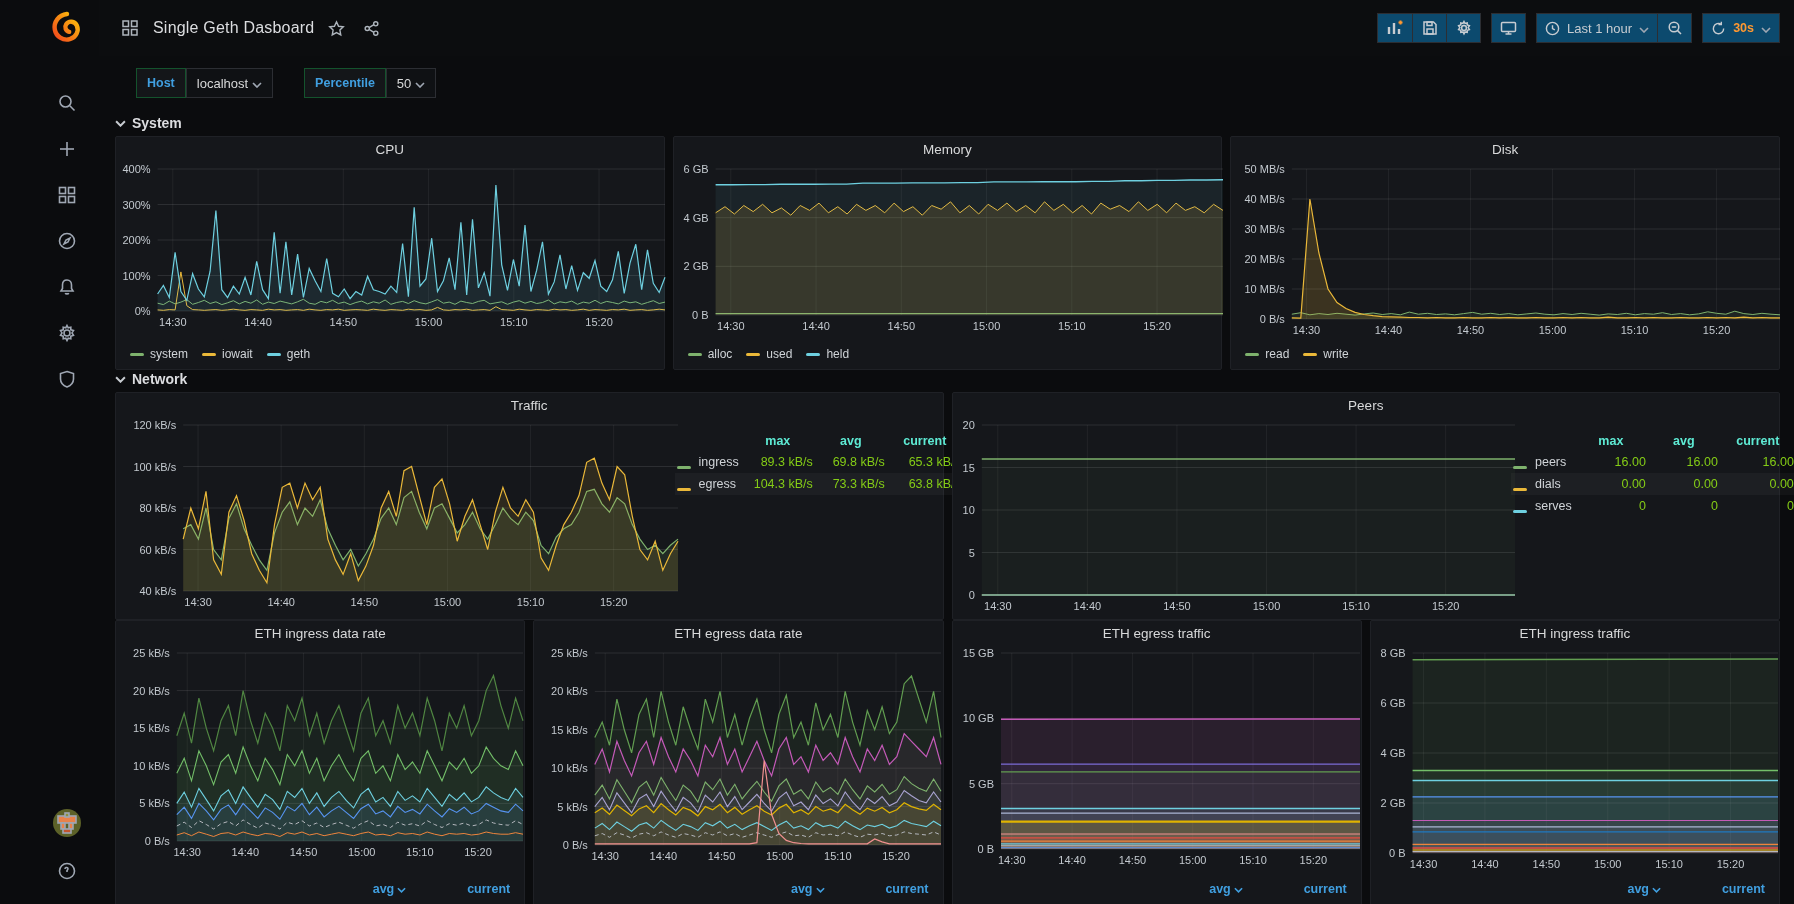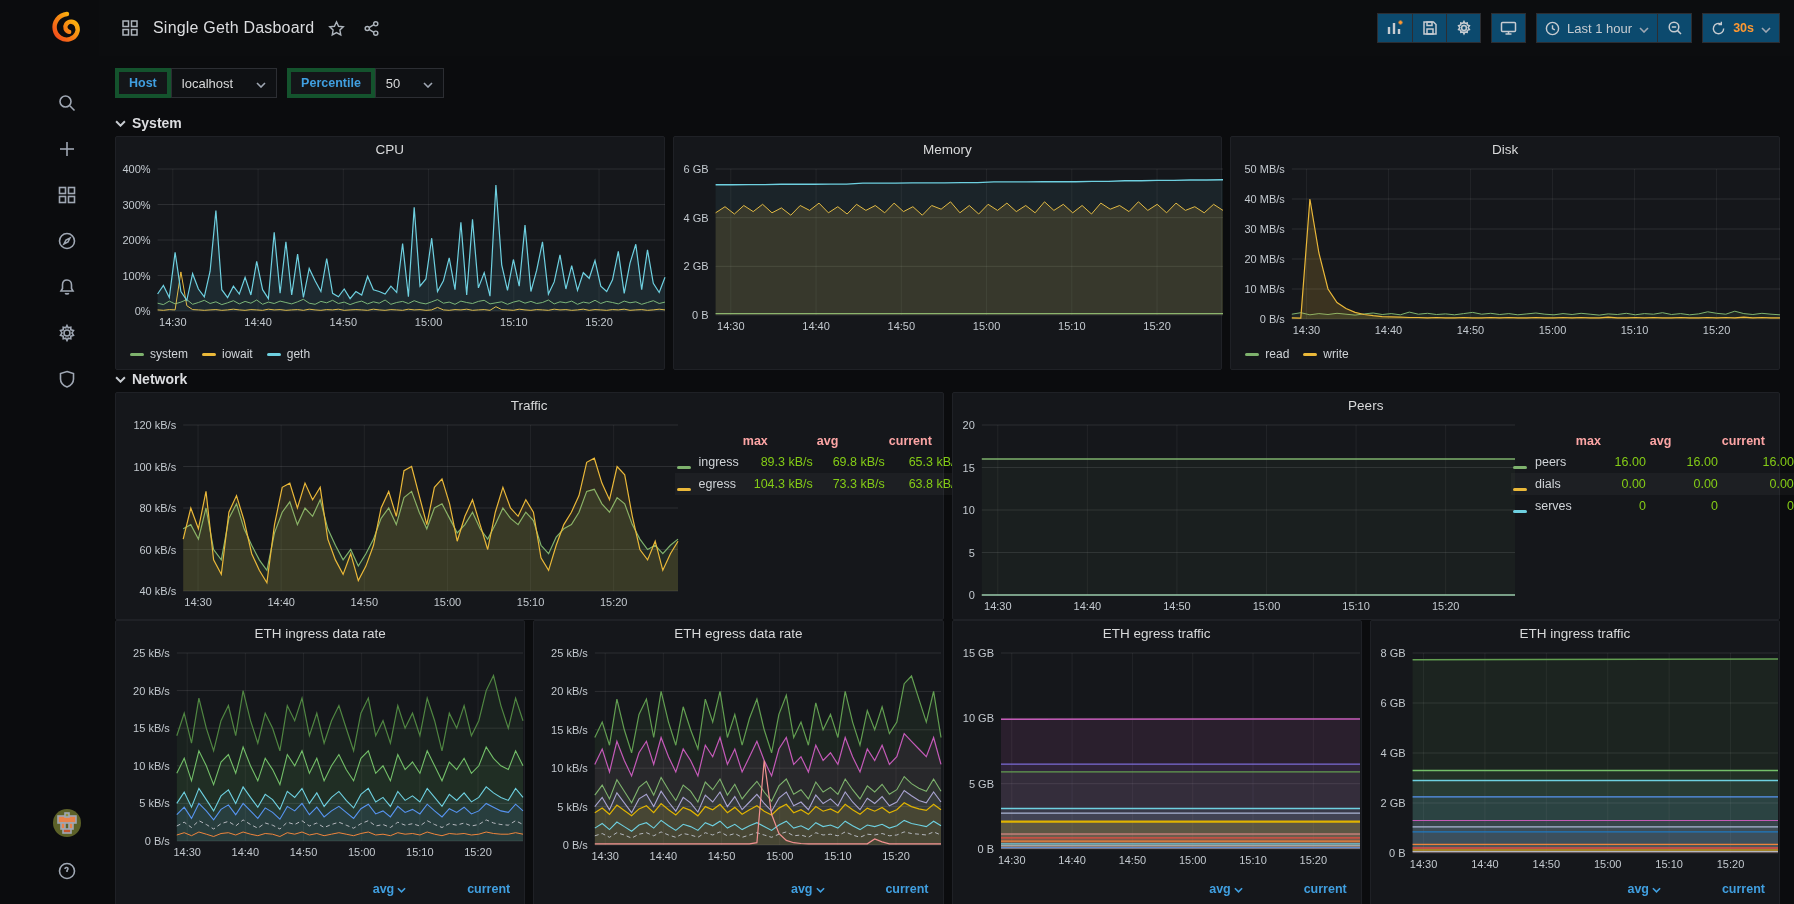--- a/index.html
+++ b/index.html
@@ -27,22 +27,22 @@
   .tb-btn { height:30px; min-width:34px; padding:0 8px; background:#0c4a6e; border:1px solid #2c2e33;
     display:flex; align-items:center; justify-content:center; gap:7px; cursor:pointer; color:#c7ccd1; font-size:13px; }
   .btn-group .tb-btn + .tb-btn { border-left:none; }
   .tb-btn svg { stroke:#c7ccd1; fill:none; stroke-width:1.5; }
   .accent { color:#ff9830; font-weight:bold; font-size:12.5px; }
 
   
   .submenu { display:flex; align-items:center; gap:10px; padding:12px 14px 10px 16px; }
   .chip-pair { display:flex; }
   .chip-label { height:30px; padding:0 10px; display:flex; align-items:center; background:#141619;
-    color:#409fe0; font-size:12.5px; font-weight:bold; border:4px solid #14532d; cursor:pointer; }
-  .chip-value { height:30px; padding:0 10px; display:flex; align-items:center; gap:23px; background:#0f1114;
+    color:#409fe0; font-size:12.5px; font-weight:bold; border:1px solid #14532d; cursor:pointer;margin-left:21px; }
+  .chip-value { height:30px; padding:0 10px; display:flex; align-items:center; gap:4px; background:#0f1114;
     border:1px solid #2c2e33; color:#d8d9da; font-size:13px; cursor:pointer; }
   .chev svg { stroke:#9fa7b3; fill:none; stroke-width:1.6; }
 
   
   .dash { flex:1; padding:2px 14px 0 16px; overflow:hidden; }
   .row-header { display:flex; align-items:center; gap:6px; height:26px; cursor:pointer; }
   .row-header .rh-label { font-size:14px; font-weight:bold; color:#dcdde0; }
   .row-header svg { stroke:#c7ccd1; fill:none; stroke-width:1.8; }
   .grid { display:grid; gap:8px; margin-bottom:8px; }
   .row1 { grid-template-columns:repeat(3,1fr); height:222px; }
@@ -54,21 +54,21 @@
   .panel-body { flex:1; display:flex; min-height:0; }
   .chart { flex:1; min-width:0; min-height:0; cursor:crosshair; }
   .chart svg text { fill:#c3c9cf; font-family:"Liberation Sans",sans-serif; font-size:11px; }
 
   .legend-inline { height:26px; display:flex; align-items:center; gap:14px; padding:0 10px 4px 14px; flex-shrink:0; }
   .li-item { display:flex; align-items:center; gap:6px; font-size:12px; color:#d0d4d8; cursor:pointer; }
   .swatch { width:14px; height:3px; border-radius:2px; display:inline-block; }
 
   .legend-side { width:272px; flex-shrink:0; padding:14px 14px 0 4px; font-size:12.5px; }
   .ls-grid { display:grid; grid-template-columns:1fr 74px 72px 76px; row-gap:0; }
-  .ls-head { color:#fca5a5; font-weight:bold; text-align:left; padding:3px 2px; cursor:pointer; }
+  .ls-head { color:#5eead4; font-weight:bold; text-align:center; padding:3px 2px; cursor:pointer; }
   .ls-cell { text-align:right; padding:4px 2px; color:#84cc16; }
   .ls-name { display:flex; align-items:flex-end; gap:8px; padding:4px 2px; color:#d0d4d8; cursor:pointer; }
   .ls-row-bg { background:rgba(255,255,255,0.035); }
 
   .legend-bottom { flex-shrink:0; padding:2px 12px 6px 12px; font-size:12.5px; }
   .lb-grid { display:grid; grid-template-columns:1fr 118px 104px; }
   .lb-head { color:#409fe0; font-weight:bold; text-align:right; padding:3px 2px; cursor:pointer; }
   .lb-name { display:flex; align-items:center; gap:7px; padding:5px 2px; color:#d0d4d8; cursor:pointer;
     white-space:nowrap; overflow:hidden; }
   .lb-cell { text-align:right; padding:5px 2px; color:#d8d9da; }
@@ -358,20 +358,34 @@
                 <text x="397.79480000000007" y="169" text-anchor="middle">15:10</text>
                 <line x1="483.03800000000007" y1="8" x2="483.03800000000007" y2="154" stroke="rgba(255,255,255,0.06)"></line>
                 <text x="483.03800000000007" y="169" text-anchor="middle">15:20</text>
                 <polygon points="41.6,154 41.6,152.5 549.0,152.5 549,154" fill="#7EB26D" fill-opacity="0.15"></polygon>
                 <polyline points="41.6,152.5 549.0,152.5" fill="none" stroke="#7EB26D" stroke-width="1.2"></polyline>
                 <polygon points="41.6,154 41.6,51.8 51.0,45.7 60.4,53.0 69.8,44.5 79.2,50.6 88.6,43.3 98.0,51.8 107.4,46.9 116.8,54.2 126.2,44.5 135.6,49.4 145.0,42.1 154.4,51.8 163.8,45.7 173.1,53.0 182.5,43.3 191.9,49.4 201.3,44.5 210.7,51.8 220.1,42.1 229.5,50.6 238.9,45.7 248.3,54.2 257.7,44.5 267.1,48.2 276.5,40.8 285.9,51.8 295.3,44.5 304.7,53.0 314.1,43.3 323.5,49.4 332.9,42.1 342.3,50.6 351.7,44.5 361.1,51.8 370.5,40.8 379.9,49.4 389.3,43.3 398.7,51.8 408.1,44.5 417.5,53.0 426.8,42.1 436.2,48.2 445.6,44.5 455.0,50.6 464.4,40.8 473.8,49.4 483.2,43.3 492.6,51.8 502.0,42.1 511.4,49.4 520.8,45.7 530.2,51.8 539.6,43.3 549.0,49.4 549,154" fill="#EAB839" fill-opacity="0.14"></polygon>
                 <polyline points="41.6,51.8 51.0,45.7 60.4,53.0 69.8,44.5 79.2,50.6 88.6,43.3 98.0,51.8 107.4,46.9 116.8,54.2 126.2,44.5 135.6,49.4 145.0,42.1 154.4,51.8 163.8,45.7 173.1,53.0 182.5,43.3 191.9,49.4 201.3,44.5 210.7,51.8 220.1,42.1 229.5,50.6 238.9,45.7 248.3,54.2 257.7,44.5 267.1,48.2 276.5,40.8 285.9,51.8 295.3,44.5 304.7,53.0 314.1,43.3 323.5,49.4 332.9,42.1 342.3,50.6 351.7,44.5 361.1,51.8 370.5,40.8 379.9,49.4 389.3,43.3 398.7,51.8 408.1,44.5 417.5,53.0 426.8,42.1 436.2,48.2 445.6,44.5 455.0,50.6 464.4,40.8 473.8,49.4 483.2,43.3 492.6,51.8 502.0,42.1 511.4,49.4 520.8,45.7 530.2,51.8 539.6,43.3 549.0,49.4" fill="none" stroke="#EAB839" stroke-width="1"></polyline>
                 <polygon points="41.6,154 41.6,23.8 58.0,23.8 74.3,23.6 90.7,23.6 107.1,23.3 123.4,23.3 139.8,23.3 156.2,23.1 172.5,23.1 188.9,22.1 205.3,22.1 221.6,22.1 238.0,21.9 254.4,21.9 270.7,21.9 287.1,21.6 303.5,21.6 319.9,20.9 336.2,20.9 352.6,20.9 369.0,20.7 385.3,20.7 401.7,20.7 418.1,20.4 434.4,20.4 450.8,19.7 467.2,19.7 483.5,19.4 499.9,19.4 516.3,19.0 532.6,19.0 549.0,18.7 549,154" fill="#6ED0E0" fill-opacity="0.07"></polygon>
                 <polyline points="41.6,23.8 58.0,23.8 74.3,23.6 90.7,23.6 107.1,23.3 123.4,23.3 139.8,23.3 156.2,23.1 172.5,23.1 188.9,22.1 205.3,22.1 221.6,22.1 238.0,21.9 254.4,21.9 270.7,21.9 287.1,21.6 303.5,21.6 319.9,20.9 336.2,20.9 352.6,20.9 369.0,20.7 385.3,20.7 401.7,20.7 418.1,20.4 434.4,20.4 450.8,19.7 467.2,19.7 483.5,19.4 499.9,19.4 516.3,19.0 532.6,19.0 549.0,18.7" fill="none" stroke="#6ED0E0" stroke-width="1.4"></polyline>
               </svg></div>
+          <div class="legend-inline">
+              <span class="li-item">
+                <span class="swatch" style="background:#7EB26D"></span>
+                <span>alloc</span>
+              </span>
+              <span class="li-item">
+                <span class="swatch" style="background:#EAB839"></span>
+                <span>used</span>
+              </span>
+              <span class="li-item">
+                <span class="swatch" style="background:#6ED0E0"></span>
+                <span>held</span>
+              </span>
+            </div>
         </section>
         <section class="panel">
           <h2 class="panel-title">Disk</h2>
           <div class="chart"><svg width="559" height="178">
                 <line x1="60.800000000000004" y1="158" x2="549" y2="158" stroke="rgba(255,255,255,0.10)" stroke-width="1"></line>
                 <text x="53.800000000000004" y="162" text-anchor="end">0 B/s</text>
                 <line x1="60.800000000000004" y1="128" x2="549" y2="128" stroke="rgba(255,255,255,0.10)" stroke-width="1"></line>
                 <text x="53.800000000000004" y="132" text-anchor="end">10 MB/s</text>
                 <line x1="60.800000000000004" y1="98" x2="549" y2="98" stroke="rgba(255,255,255,0.10)" stroke-width="1"></line>
                 <text x="53.800000000000004" y="102" text-anchor="end">20 MB/s</text>

